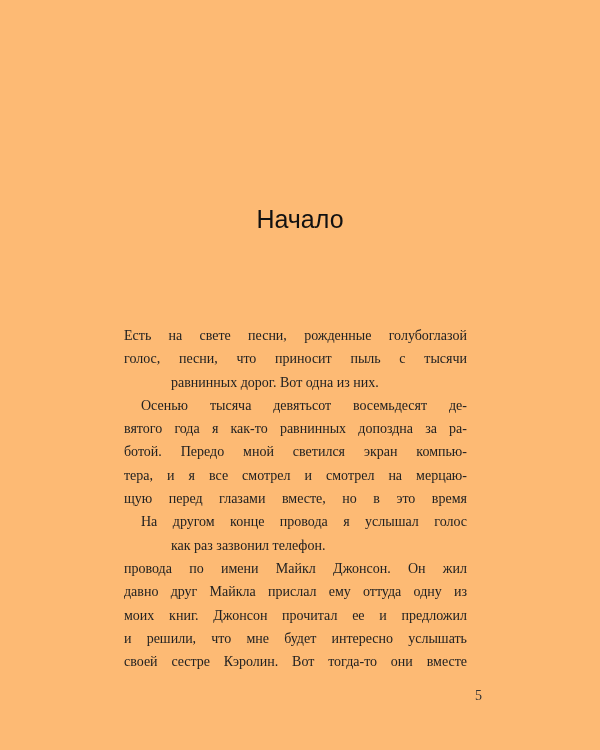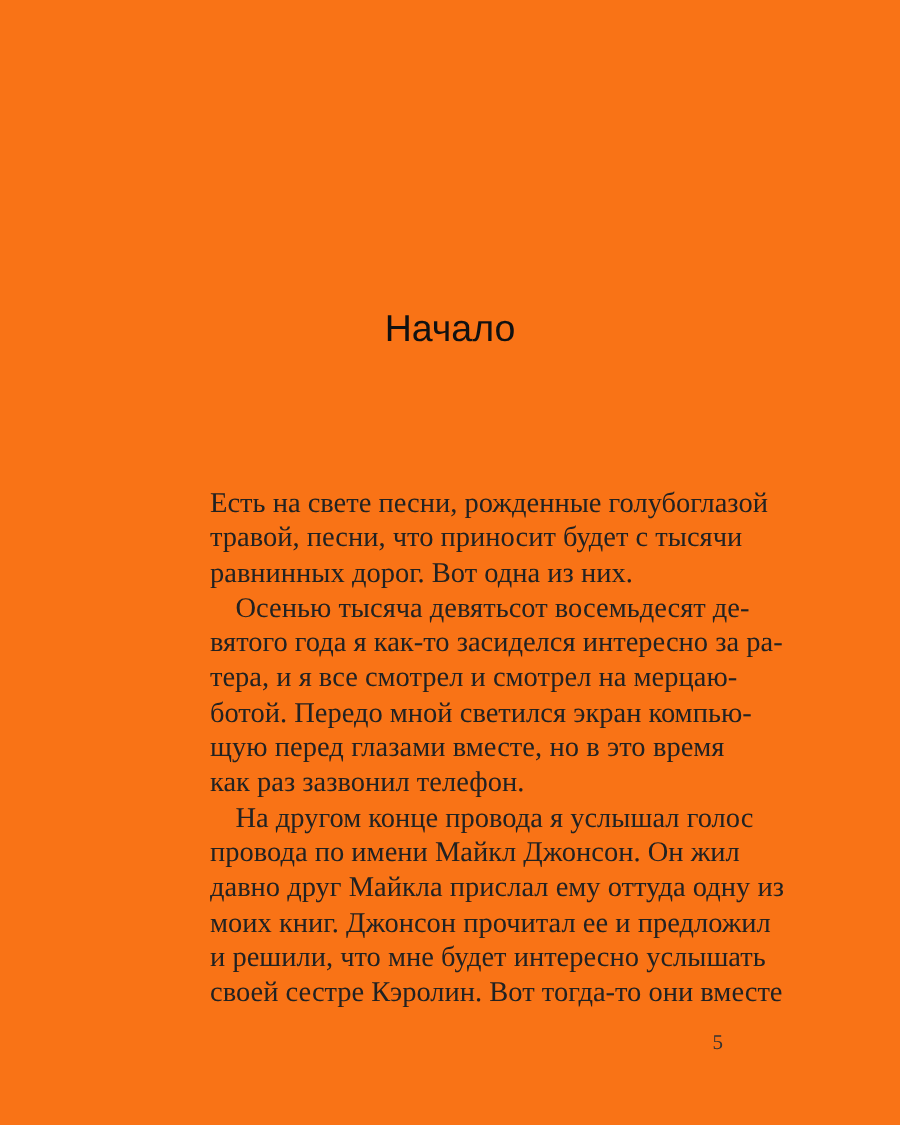--- a/index.html
+++ b/index.html
@@ -12,51 +12,52 @@
     height: 750px;
     position: relative;
     overflow: hidden;
     font-family: "Liberation Serif", "DejaVu Serif", serif;
     color: #1a1a1a;
   }
   .page {
     position: absolute;
     left: 0; top: 0;
     width: 600px; height: 750px;
-    background: #f97316;
+    background: #fdba74;
   }
   .chapter-title {
     position: absolute;
     left: 0;
     width: 600px;
     top: 205px;
     text-align: center;
     font-family: "Liberation Sans", "DejaVu Sans", sans-serif;
     font-size: 25px;
     color: #111;
     letter-spacing: 0px;
   }
   .body-text {
     position: absolute;
-    left: 140px;
+    left: 124px;
     top: 324px;
     width: 343px;
-    font-size: 19px;
+    font-size: 14px;
     line-height: 23.3px;
     text-align: justify;
     color: #222;
   }
   .line {
     display: block;
     white-space: nowrap;
     text-align-last: justify;
     text-align: justify;
   }
   .line.last {
     text-align-last: left;
+    margin-left: 47px;
   }
   .indent {
     padding-left: 17px;
   }
   .page-number {
     position: absolute;
     left: 475px;
     top: 688px;
     font-size: 14px;
     color: #333;
@@ -64,31 +65,31 @@
 </style>
 </head>
 <body>
 
 <div class="page">
   <div class="chapter-title">Начало</div>
 
   <div class="body-text">
 
     <span class="line">Есть на свете песни, рожденные голубоглазой</span>
-    <span class="line">травой, песни, что приносит будет с тысячи</span>
+    <span class="line">голос, песни, что приносит пыль с тысячи</span>
     <span class="line last">равнинных дорог. Вот одна из них.</span>
 
     <span class="line indent">Осенью тысяча девятьсот восемьдесят де-</span>
-    <span class="line">вятого года я как-то засиделся интересно за ра-</span>
+    <span class="line">вятого года я как-то равнинных допоздна за ра-</span>
+    <span class="line">ботой. Передо мной светился экран компью-</span>
     <span class="line">тера, и я все смотрел и смотрел на мерцаю-</span>
-    <span class="line">ботой. Передо мной светился экран компью-</span>
     <span class="line">щую перед глазами вместе, но в это время</span>
+    <span class="line indent">На другом конце провода я услышал голос</span>
+
     <span class="line last">как раз зазвонил телефон.</span>
-
-    <span class="line indent">На другом конце провода я услышал голос</span>
     <span class="line">провода по имени Майкл Джонсон. Он жил</span>
     <span class="line">давно друг Майкла прислал ему оттуда одну из</span>
     <span class="line">моих книг. Джонсон прочитал ее и предложил</span>
     <span class="line">и решили, что мне будет интересно услышать</span>
     <span class="line">своей сестре Кэролин. Вот тогда-то они вместе</span>
   </div>
 
   <div class="page-number">5</div>
 </div>
 

